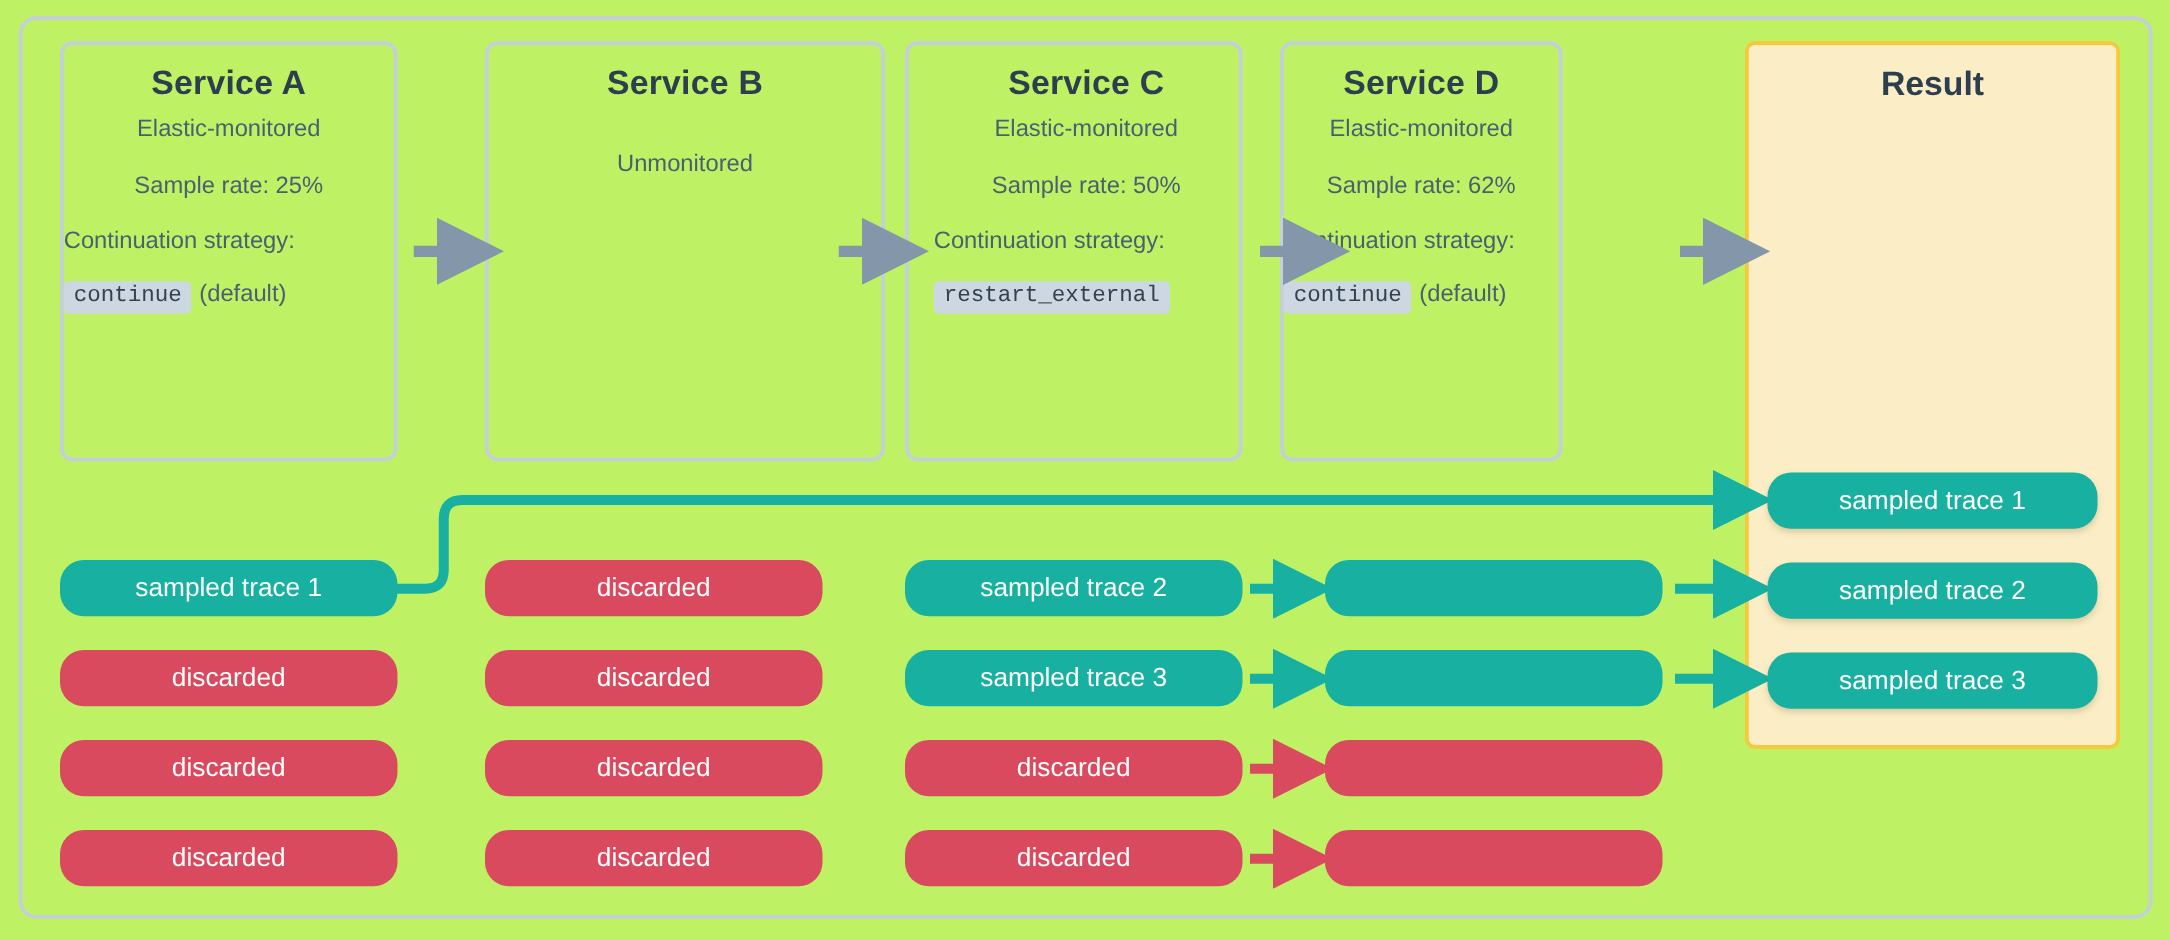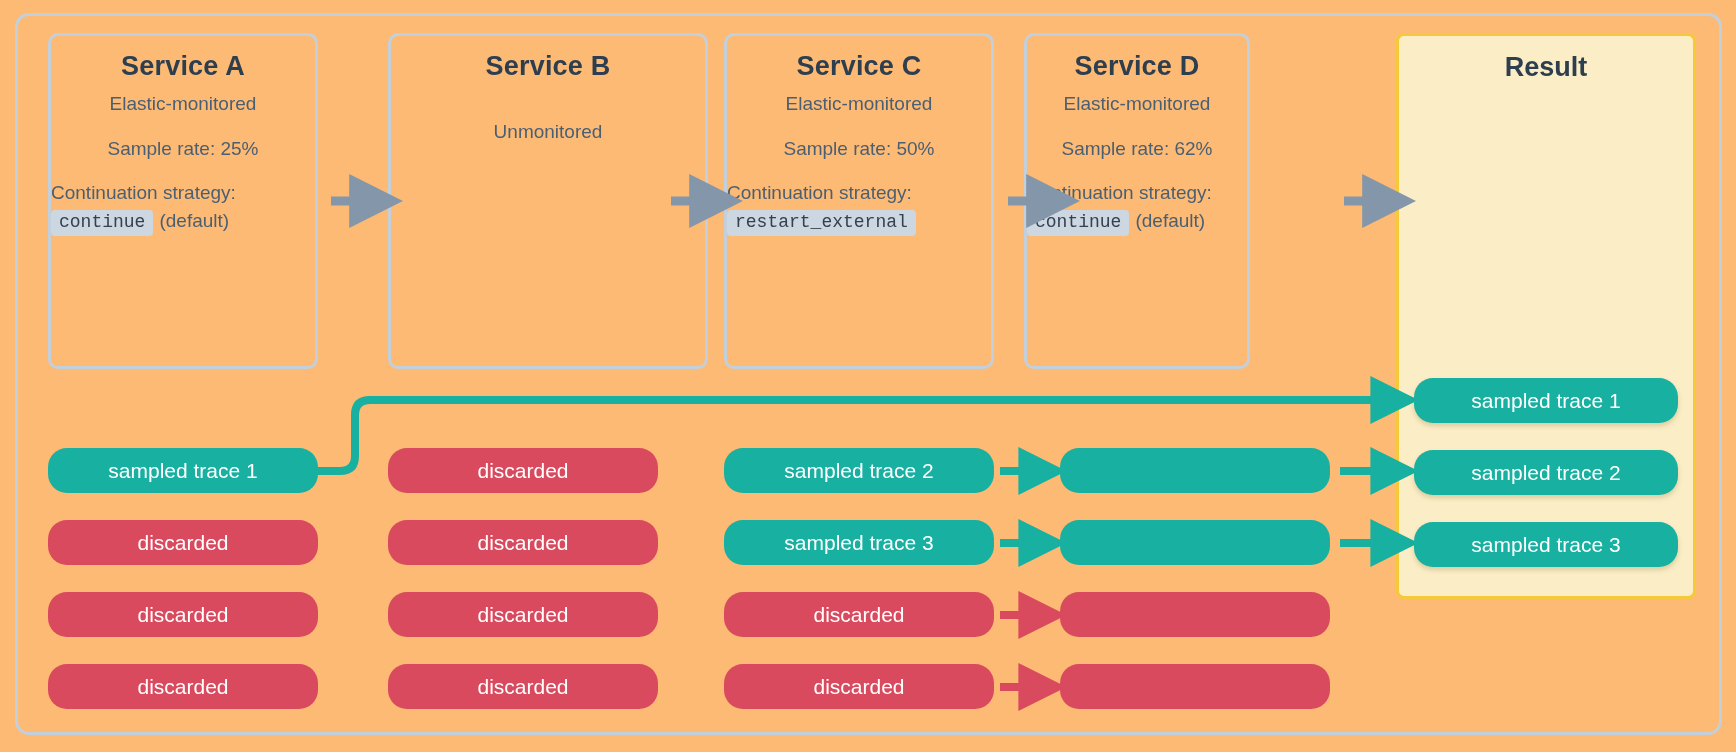--- a/index.html
+++ b/index.html
@@ -1,21 +1,21 @@
 <!DOCTYPE html>
 <html><head>
 <meta charset="utf-8">
 <style>
   html,body{margin:0;padding:0;background:#000;}
   body{
     width:1736px;height:752px;position:relative;overflow:hidden;
     font-family:"Liberation Sans","DejaVu Sans",sans-serif;
     background:#000;
   }
-  #canvas{position:absolute;left:0;top:0;width:1736px;height:752px;background:#fdba74;}
+  #canvas{position:absolute;left:0;top:0;width:1736px;height:752px;background:#bef264;}
 
   
   .outer-frame{
     position:absolute;left:15px;top:13px;width:1707px;height:722px;
     border:3px solid #c3cfdb;border-radius:14px;box-sizing:border-box;
     pointer-events:none;
   }
 
   
   .service-box{
@@ -35,21 +35,21 @@
   .svc-strategy{
     color:#4b5f73;font-size:19px;line-height:1.3;text-align:left;
     margin:0;width:100%;
   }
   .code-badge{
     display:inline-block;background:#cdd7e1;color:#34414f;
     font-family:"Liberation Mono","DejaVu Sans Mono",monospace;
     font-size:18px;border-radius:4px;padding:2px 8px 3px 8px;line-height:1.2;
     white-space:nowrap;
   }
-  .strategy-row{margin-top:3px;display:block;}
+  .strategy-row{margin-top:18px;display:block;}
   .default-note{color:#4b5f73;font-size:19px;margin-left:6px;}
 
   
   .result-panel{
     position:absolute;left:1396px;top:33px;width:300px;height:566px;
     background:#fbeec6;border:3px solid #f5c93a;border-radius:8px;
     box-sizing:border-box;
   }
   .result-title{
     color:#2d3e4f;font-size:27px;font-weight:bold;text-align:center;
@@ -88,21 +88,21 @@
         <span class="code-badge">continue</span><span class="default-note">(default)</span>
       </span>
     </div>
   </div>
 
   <div class="service-box" style="left:388px;width:320px;gap:28px;">
     <div class="svc-title">Service B</div>
     <div class="svc-line">Unmonitored</div>
   </div>
 
-  <div class="service-box" style="left:724px;width:270px;">
+  <div class="service-box" style="left:724px;width:270px;padding-left:20px;">
     <div class="svc-title">Service C</div>
     <div class="svc-line">Elastic-monitored</div>
     <div class="svc-line">Sample rate: 50%</div>
     <div class="svc-strategy">
       <span>Continuation strategy:</span>
       <span class="strategy-row">
         <span class="code-badge">restart_external</span>
       </span>
     </div>
   </div>

